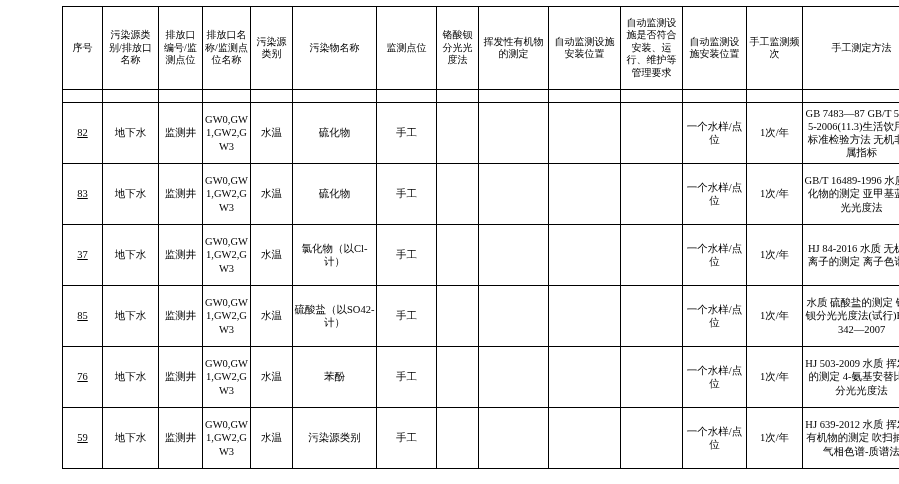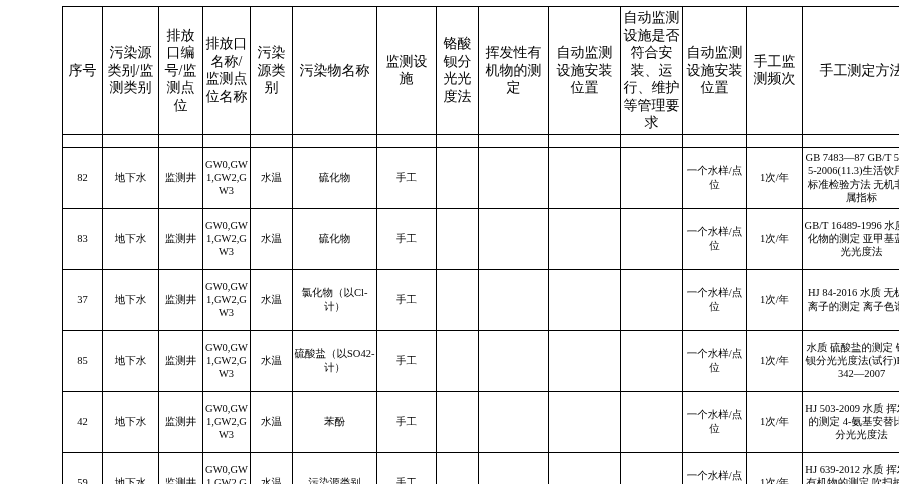--- a/index.html
+++ b/index.html
@@ -34,28 +34,28 @@
     border: 1px solid #000000;
     text-align: center;
     vertical-align: middle;
     padding: 2px 1px;
     word-break: break-all;
     overflow: hidden;
   }
   table.monitor-table thead th {
     font-weight: normal;
     height: 78px;
-    font-size: 14px;
+    font-size: 10px;
     padding: 2px 2px;
   }
   tr.spacer-row td {
     height: 12px;
     padding: 0;
   }
-  td.cell-idx { height: 56px; }
+  td.cell-idx { height: 56px; text-decoration: underline; }
   
   col.c0 { width: 40px; }
   col.c1 { width: 56px; }
   col.c2 { width: 44px; }
   col.c3 { width: 48px; }
   col.c4 { width: 42px; }
   col.c5 { width: 84px; }
   col.c6 { width: 60px; }
   col.c7 { width: 42px; }
   col.c8 { width: 70px; }
@@ -82,26 +82,26 @@
         <col class="c8">
         <col class="c9">
       <col class="c10">
         <col class="c11">
         <col class="c12">
         <col class="c13">
     </colgroup>
     <thead>
       <tr>
         <th>序号</th>
-        <th>污染源类别/监测类别</th>
+        <th>污染源类别/排放口名称</th>
         <th>排放口编号/监测点位</th>
         <th>排放口名称/监测点位名称</th>
         <th>污染源类别</th>
         <th>污染物名称</th>
-        <th>监测设施</th>
+        <th>监测点位</th>
         <th>铬酸钡分光光度法</th>
         <th>挥发性有机物的测定</th>
         <th>自动监测设施安装位置</th>
         <th>自动监测设施是否符合安装、运行、维护等管理要求</th>
         <th>自动监测设施安装位置</th>
         <th>手工监测频次</th>
         <th>手工测定方法</th>
 
       </tr>
     </thead>
@@ -191,21 +191,21 @@
         <td></td>
         <td></td>
         <td></td>
         <td>一个水样/点位</td>
         <td>1次/年</td>
         <td>水质 硫酸盐的测定 铬酸钡分光光度法(试行)HJ/T 342—2007</td>
 
       </tr>
 
       <tr>
-        <td class="cell-idx">42</td>
+        <td class="cell-idx">76</td>
         <td>地下水</td>
         <td>监测井</td>
         <td>GW0,GW1,GW2,GW3</td>
         <td>水温</td>
         <td>苯酚</td>
         <td>手工</td>
         <td></td>
         <td></td>
         <td></td>
         <td></td>

